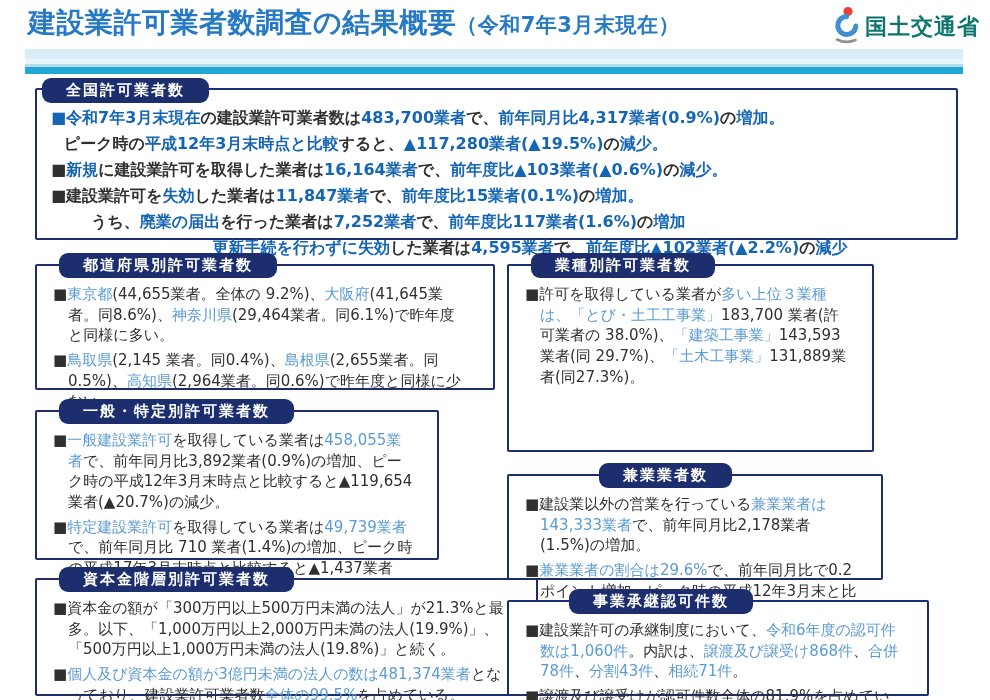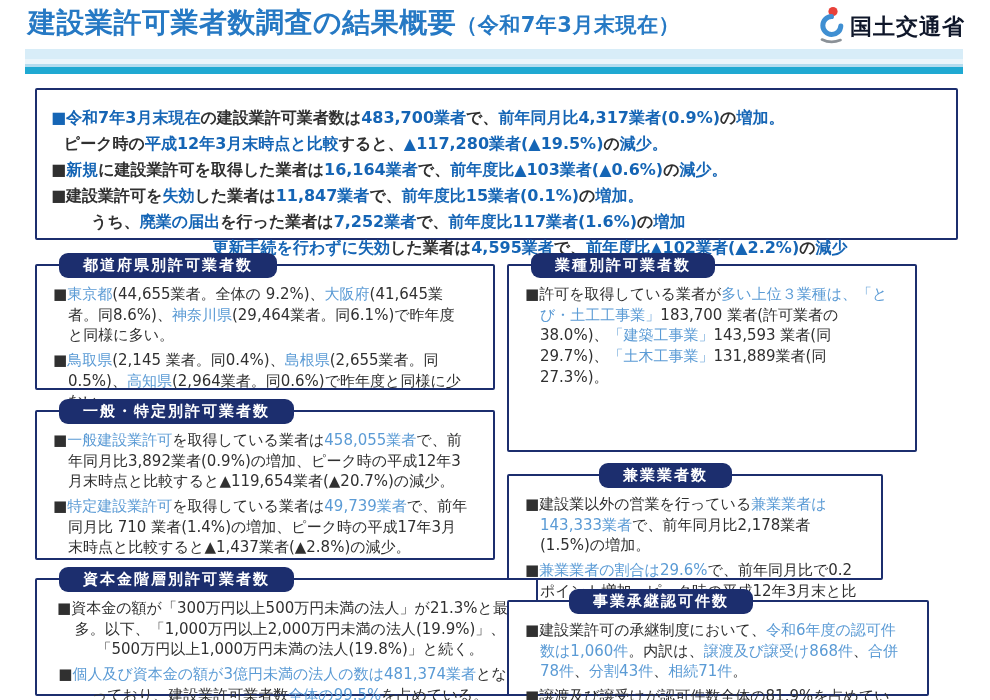--- a/index.html
+++ b/index.html
@@ -7,30 +7,30 @@
   body {
     font-family:"DejaVu Sans","Liberation Sans",sans-serif;
     background:#ffffff;
     position:relative;
     overflow:hidden;
   }
   #page { position:absolute; inset:0; width:990px; height:700px; background:#fff; }
 
   
   #header-row {
-    position:absolute; left:28px; top:2px; right:25px; height:46px;
+    position:absolute; left:28px; top:2px; right:10px; height:46px;
     display:flex; justify-content:space-between; align-items:flex-start;
   }
   #page-title {
     color:#2679c4; font-weight:bold; font-size:28px; letter-spacing:0.5px;
     line-height:42px; white-space:nowrap;
   }
   #page-title .subtitle { font-size:21px; font-weight:bold; }
   #logo-block { display:flex; align-items:center; gap:5px; margin-top:3px; white-space:nowrap; }
-  #agency-name { color:#0f172a; font-size:22px; font-weight:bold; letter-spacing:1px; }
+  #agency-name { color:#0f766e; font-size:22px; font-weight:bold; letter-spacing:1px; }
 
   
   #divider-band {
     position:absolute; left:25px; top:49px; width:938px; height:25px;
     background:linear-gradient(to bottom,
       #d8edf8 0%, #d8edf8 42%,
       #eaf5fb 42%, #eaf5fb 60%,
       #b3dcef 60%, #b3dcef 72%,
       #1fa9d2 72%, #1fa9d2 100%);
   }
@@ -48,23 +48,23 @@
     line-height:25px; padding:0 24px; white-space:nowrap;
   }
   .panel-body { padding:14px 20px 4px 12px; font-size:15px; line-height:1.38; color:#303030; }
 
   #p-national   { left:35px;  top:88px;  width:923px; height:152px; }
   #p-national .tag { left:5px; top:-12px; }
   #p-national .panel-body { padding:13px 10px 2px 10px; font-size:16px; line-height:1.37; }
   #p-national .line { font-weight:bold; }
 
   #p-prefecture { left:35px;  top:264px; width:460px; height:126px; }
-  #p-general    { left:35px;  top:410px; width:460px; height:150px; }
-  #p-capital    { left:35px;  top:578px; width:503px; height:118px;text-align:center; }
-  #p-industry   { left:507px; top:264px; width:410px; height:188px; }
+  #p-general    { left:35px;  top:410px; width:404px; height:150px; }
+  #p-capital    { left:35px;  top:578px; width:503px; height:118px; }
+  #p-industry   { left:507px; top:264px; width:367px; height:188px; }
   #p-side       { left:507px; top:474px; width:376px; height:106px; }
   #p-succession { left:507px; top:600px; width:422px; height:96px;  }
   #p-prefecture .tag, #p-general .tag, #p-capital .tag,
   #p-industry .tag, #p-side .tag, #p-succession .tag { left:22px; }
   #p-side .tag { left:90px; }
   #p-succession .tag { left:60px; }
 
   .c-k { color:#303030; }
   .c-b { color:#1565b5; font-weight:bold; }
   .c-s { color:#5b9bd5; }
@@ -87,20 +87,21 @@
           <path d="M5 34.5 q 9 4.5 18.5 0.5" fill="none" stroke="#8b9197" stroke-width="2.6" stroke-linecap="round"></path>
         </svg>
       </span>
       <span id="agency-name">国土交通省</span>
     </div>
   </div>
 
   <div id="divider-band"></div>
 
   <div class="panel" id="p-national">
+    <div class="tag">全国許可業者数</div>
     <div class="panel-body">
         <div class="line"><span class="c-b">■令和7年3月末現在</span><span class="c-k">の建設業許可業者数は</span><span class="c-b">483,700業者</span><span class="c-k">で、</span><span class="c-b">前年同月比4,317業者(0.9%)</span><span class="c-k">の</span><span class="c-b">増加。</span></div>
         <div class="line" style="padding-left: 0.8em;"><span class="c-k">ピーク時の</span><span class="c-b">平成12年3月末時点と比較</span><span class="c-k">すると、</span><span class="c-b">▲117,280業者(▲19.5%)</span><span class="c-k">の</span><span class="c-b">減少。</span></div>
         <div class="line"><span class="c-k">■</span><span class="c-b">新規</span><span class="c-k">に建設業許可を取得した業者は</span><span class="c-b">16,164業者</span><span class="c-k">で、</span><span class="c-b">前年度比▲103業者(▲0.6%)</span><span class="c-k">の</span><span class="c-b">減少。</span></div>
         <div class="line"><span class="c-k">■建設業許可を</span><span class="c-b">失効</span><span class="c-k">した業者は</span><span class="c-b">11,847業者</span><span class="c-k">で、</span><span class="c-b">前年度比15業者(0.1%)</span><span class="c-k">の</span><span class="c-b">増加。</span></div>
         <div class="line" style="padding-left: 2.5em;"><span class="c-k">うち、</span><span class="c-b">廃業の届出</span><span class="c-k">を行った業者は</span><span class="c-b">7,252業者</span><span class="c-k">で、</span><span class="c-b">前年度比117業者(1.6%)</span><span class="c-k">の</span><span class="c-b">増加</span></div>
         <div class="line" style="padding-left: 4.2em; text-align: center;"><span class="c-b">更新手続を行わずに失効</span><span class="c-k">した業者は</span><span class="c-b">4,595業者</span><span class="c-k">で、</span><span class="c-b">前年度比▲102業者(▲2.2%)</span><span class="c-k">の</span><span class="c-b">減少</span></div>
       </div>
   </div>
 

